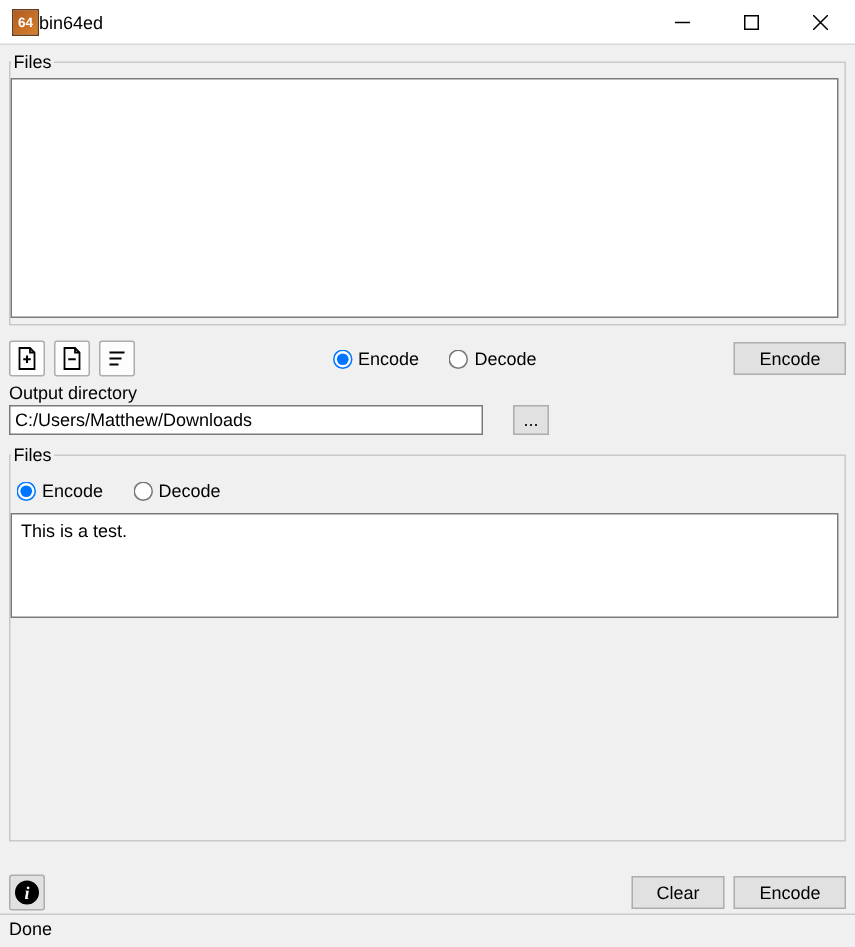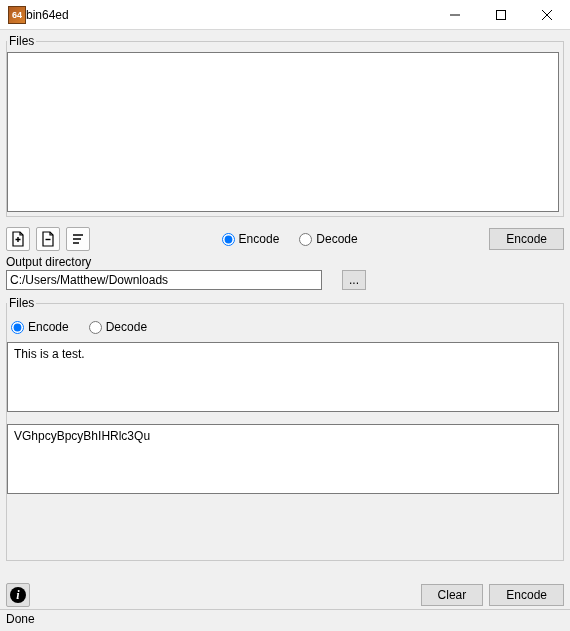--- a/index.html
+++ b/index.html
@@ -281,21 +281,20 @@
       <label class="radio-lbl">
         <input type="radio" name="textmode" checked="" style="">
         <span>Encode</span>
       </label>
       <label class="radio-lbl">
         <input type="radio" name="textmode" style="">
         <span>Decode</span>
       </label>
     </div>
     <textarea class="textarea" style="">This is a test.</textarea>
-    <textarea class="textarea out" style="">VGhpcyBpcyBhIHRlc3Qu</textarea>
   </fieldset>
 
   <div class="bottom-bar">
     <div class="info-btn">
       <div class="circle">i</div>
     </div>
     <div class="spacer"></div>
     <button class="btn">Clear</button>
     <button class="btn">Encode</button>
   </div>

